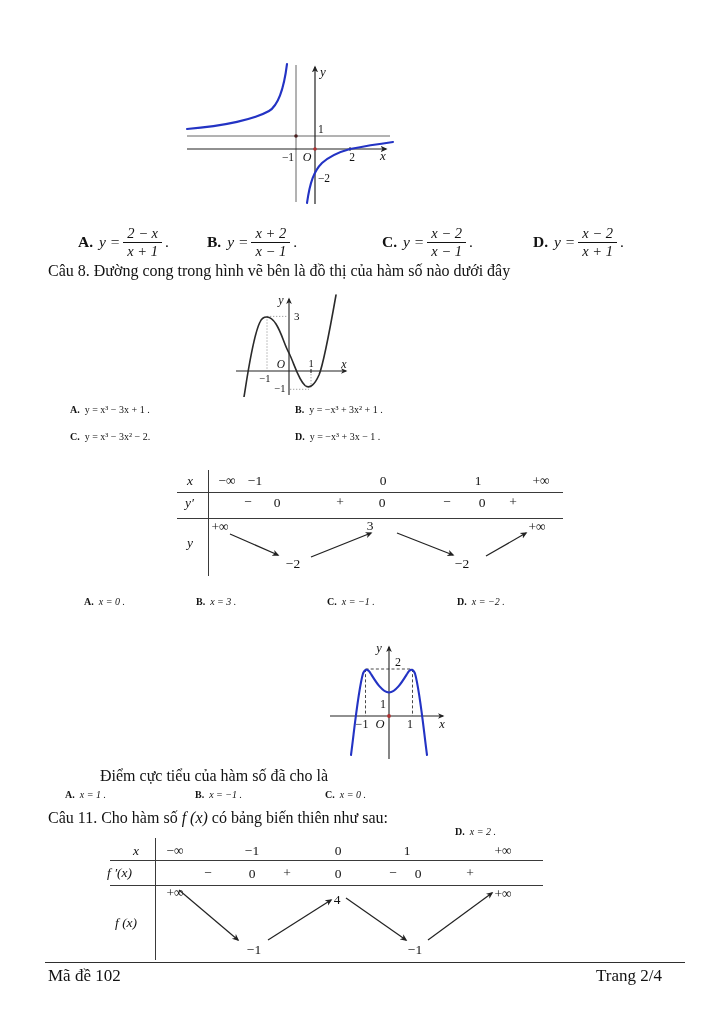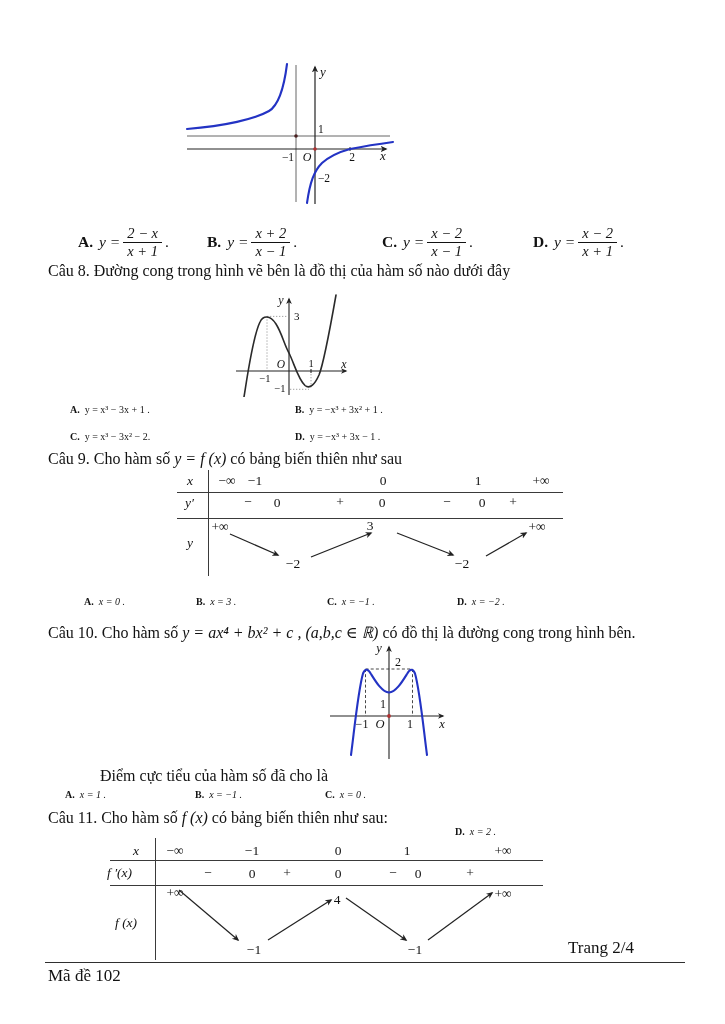--- a/index.html
+++ b/index.html
@@ -123,26 +123,20 @@
   <div class="opt" style="left:295px;top:404px">
     <b>B.</b><span>y = −x³ + 3x² + 1 .</span>
   </div>
   <div class="opt" style="left:70px;top:431px">
     <b>C.</b><span>y = x³ − 3x² − 2.</span>
   </div>
   <div class="opt" style="left:295px;top:431px">
     <b>D.</b><span>y = −x³ + 3x − 1 .</span>
   </div>
 
-  <div class="qline" style="left:48px;top:450px">
-    <span class="qlabel">Câu 9.</span>
-    <span>Cho hàm số</span>
-    <span class="mi">y = f (x)</span>
-    <span>có bảng biến thiên như sau</span>
-  </div>
 
   <div class="bbt" style="left:175px;top:470px;width:390px;height:106px">
     <div class="vline" style="left:33px"></div>
     <div class="hline" style="top:22px;left:2px;width:386px"></div>
     <div class="hline" style="top:48px;left:2px;width:386px"></div>
     <i class="hdr" style="left:12px;top:4px">x</i>
     <i class="hdr" style="left:10px;top:26px">y′</i>
     <i class="hdr" style="left:12px;top:66px">y</i>
     <span class="tv" style="left:52px;top:4px">−∞</span>
     <span class="tv" style="left:80px;top:4px">−1</span>
@@ -167,27 +161,20 @@
       <line x1="222" y1="63" x2="278" y2="85" stroke="#222" stroke-width="1.2" marker-end="url(#arr)"></line>
       <line x1="311" y1="86" x2="351" y2="63" stroke="#222" stroke-width="1.2" marker-end="url(#arr)"></line>
     </svg>
   </div>
 
   <div class="opt" style="left:84px;top:596px"><b>A.</b><span class="mi">x = 0 .</span></div>
   <div class="opt" style="left:196px;top:596px"><b>B.</b><span class="mi">x = 3 .</span></div>
   <div class="opt" style="left:327px;top:596px"><b>C.</b><span class="mi">x = −1 .</span></div>
   <div class="opt" style="left:457px;top:596px"><b>D.</b><span class="mi">x = −2 .</span></div>
 
-  <div class="qline" style="left:48px;top:621px">
-    <span class="qlabel">Câu 10.</span>
-    <span>Cho hàm số</span>
-    <span class="mi">y = ax⁴ + bx² + c</span>
-    <span class="mi">, (a,b,c ∈ ℝ)</span>
-    <span>có đồ thị là đường cong trong hình bên.</span>
-  </div>
 
   <svg class="abs" style="left:325px;top:641px" width="130" height="120" viewBox="0 0 130 120">
     <line x1="64" y1="118" x2="64" y2="6" stroke="#222" stroke-width="1.1" marker-end="url(#arr)"></line>
     <line x1="5" y1="75" x2="118" y2="75" stroke="#222" stroke-width="1.1" marker-end="url(#arr)"></line>
     <path d="M40.5,28 L87.5,28 M40.5,28 L40.5,75 M87.5,28 L87.5,75" stroke="#333" stroke-width="0.9" stroke-dasharray="3,2.2" fill="none"></path>
     <path d="M26,114 C29,92 33,50 38,32.5 C40,27.5 43,27.5 46,33 C51,41 57,51 64,51.5 C71,51 77,41 82,33 C85,27.5 88,27.5 90,32.5 C95,50 99,92 102,114" fill="none" stroke-width="2.1" stroke-linecap="round" stroke="#2333c4"></path>
     <circle cx="64" cy="75" r="1.9" fill="#b03030"></circle>
     <text x="54" y="11" font-size="12.5" class="it" text-anchor="middle">y</text>
     <text x="70" y="25" font-size="12">2</text>
     <text x="58" y="67" font-size="12" text-anchor="middle">1</text>
@@ -239,15 +226,15 @@
     <svg class="arrows" width="478" height="122" viewBox="0 0 478 122">
       <line x1="114" y1="52" x2="173" y2="102" stroke="#222" stroke-width="1.2" marker-end="url(#arr)"></line>
       <line x1="203" y1="102" x2="266" y2="62" stroke="#222" stroke-width="1.2" marker-end="url(#arr)"></line>
       <line x1="281" y1="60" x2="341" y2="102" stroke="#222" stroke-width="1.2" marker-end="url(#arr)"></line>
       <line x1="363" y1="102" x2="427" y2="55" stroke="#222" stroke-width="1.2" marker-end="url(#arr)"></line>
     </svg>
   </div>
 
   <div class="footer-line" style="left:45px;top:962px;width:640px"></div>
   <span class="footer-text" style="left:48px;top:966px">Mã đề 102</span>
-  <span class="footer-text" style="left:540px;top:938px;width:122px;text-align:center">Trang 2/4</span>
+  <span class="footer-text" style="left:540px;top:966px;width:122px;text-align:right">Trang 2/4</span>
 
 </div>
 
 </body></html>

